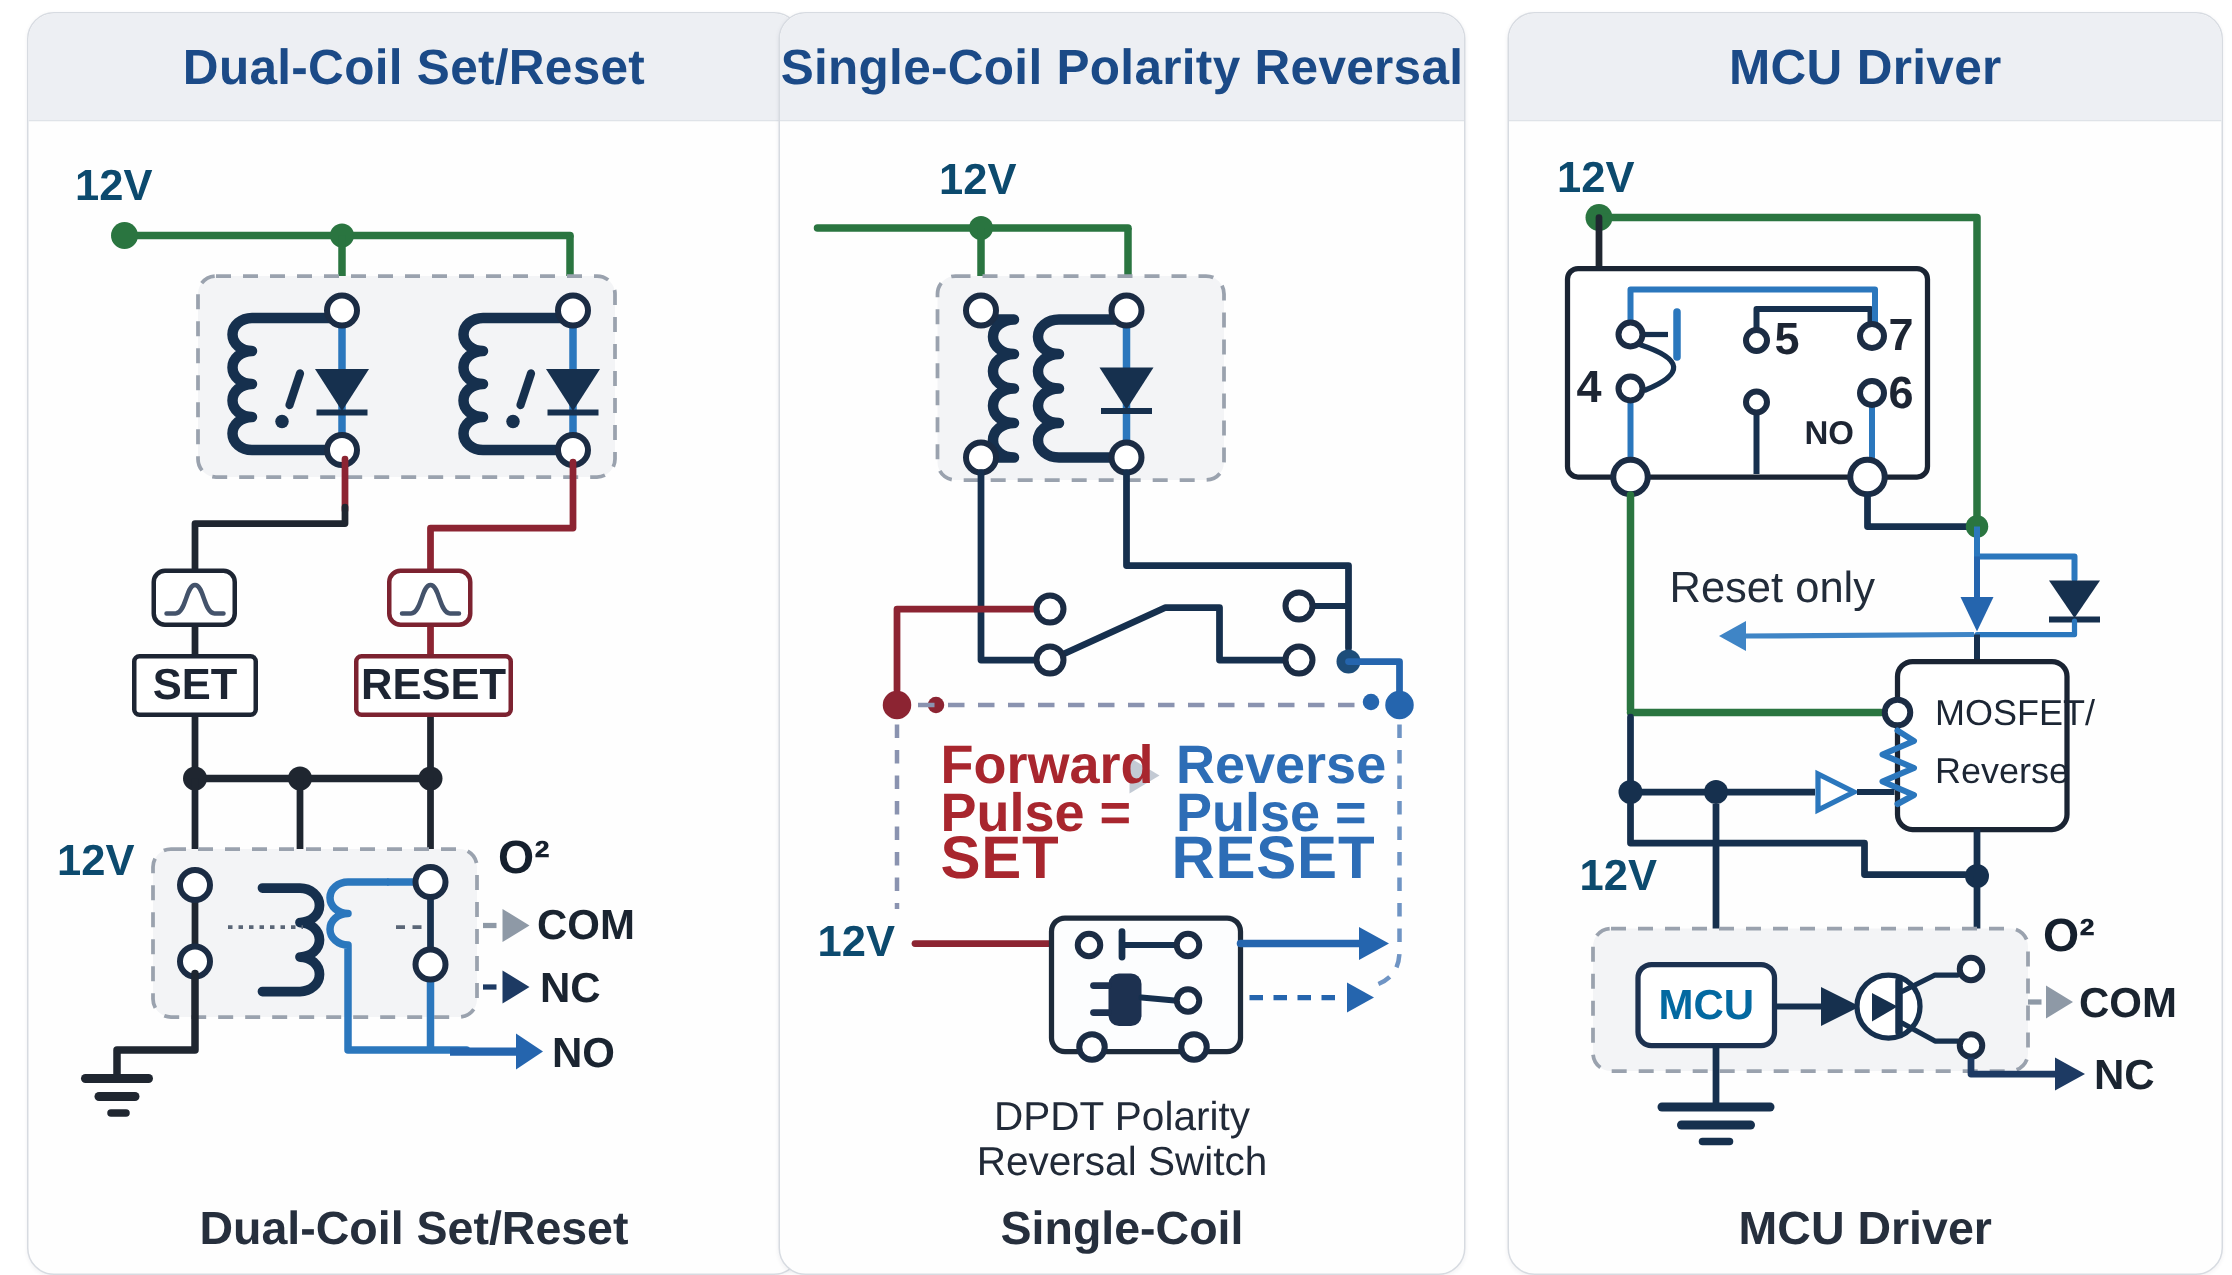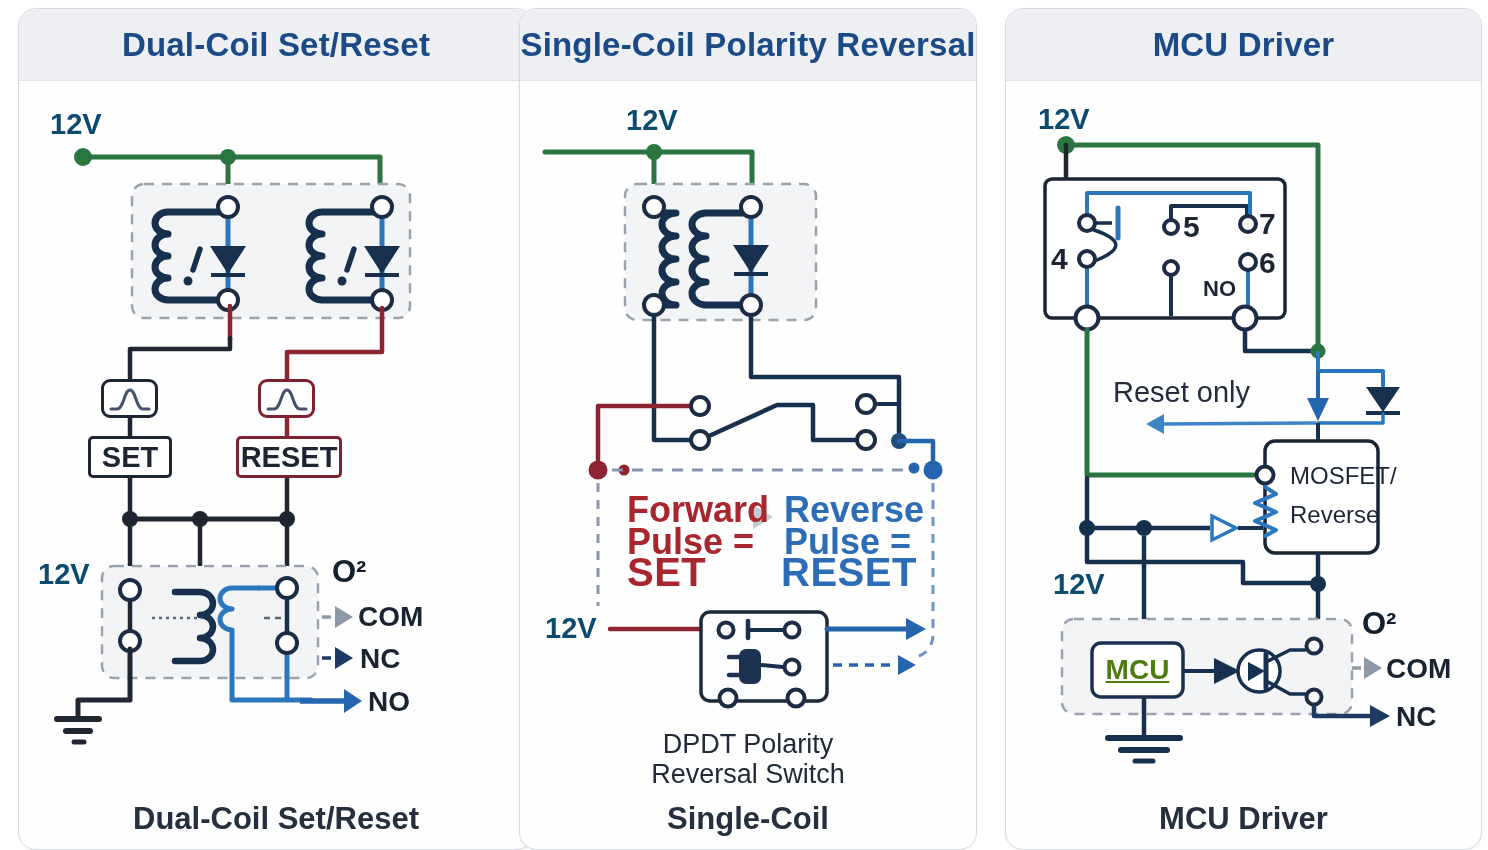--- a/index.html
+++ b/index.html
@@ -362,18 +362,18 @@
   <div class="lbl v12" style="left:1038px; top:103px;">12V</div>
   <div class="lbl pinnum" style="left:1051px; top:242px;">4</div>
   <div class="lbl pinnum" style="left:1183px; top:210px;">5</div>
   <div class="lbl pinnum" style="left:1259px; top:207px;">7</div>
   <div class="lbl pinnum" style="left:1259px; top:246px;">6</div>
   <div class="lbl" style="left:1203px; top:276px; font-size:22px; font-weight:600; color:#1d2533;">NO</div>
   <div class="lbl" style="left:1113px; top:376px; font-size:29px; font-weight:500; color:#222c3a;">Reset only</div>
   <div class="lbl" style="left:1290px; top:462px; font-size:24px; font-weight:500; color:#1c2634;">MOSFET/</div>
   <div class="lbl" style="left:1290px; top:501px; font-size:24px; font-weight:500; color:#1c2634;">Reverse</div>
   <div class="lbl v12" style="left:1053px; top:568px;">12V</div>
-  <div class="lbl" style="left:1092px; top:643px; width:91px; height:54px; display:flex; align-items:center; justify-content:center; font-size:28px; font-weight:600; color:#4d7c0f;text-decoration:underline;">MCU</div>
+  <div class="lbl" style="left:1092px; top:643px; width:91px; height:54px; display:flex; align-items:center; justify-content:center; font-size:28px; font-weight:600; color:#0369a1;">MCU</div>
   <div class="lbl o2" style="left:1362px; top:606px;">O²</div>
   <div class="lbl outlbl" style="left:1386px; top:653px;">COM</div>
   <div class="lbl outlbl" style="left:1396px; top:701px;">NC</div>
 
 </div>
 
 </body></html>

